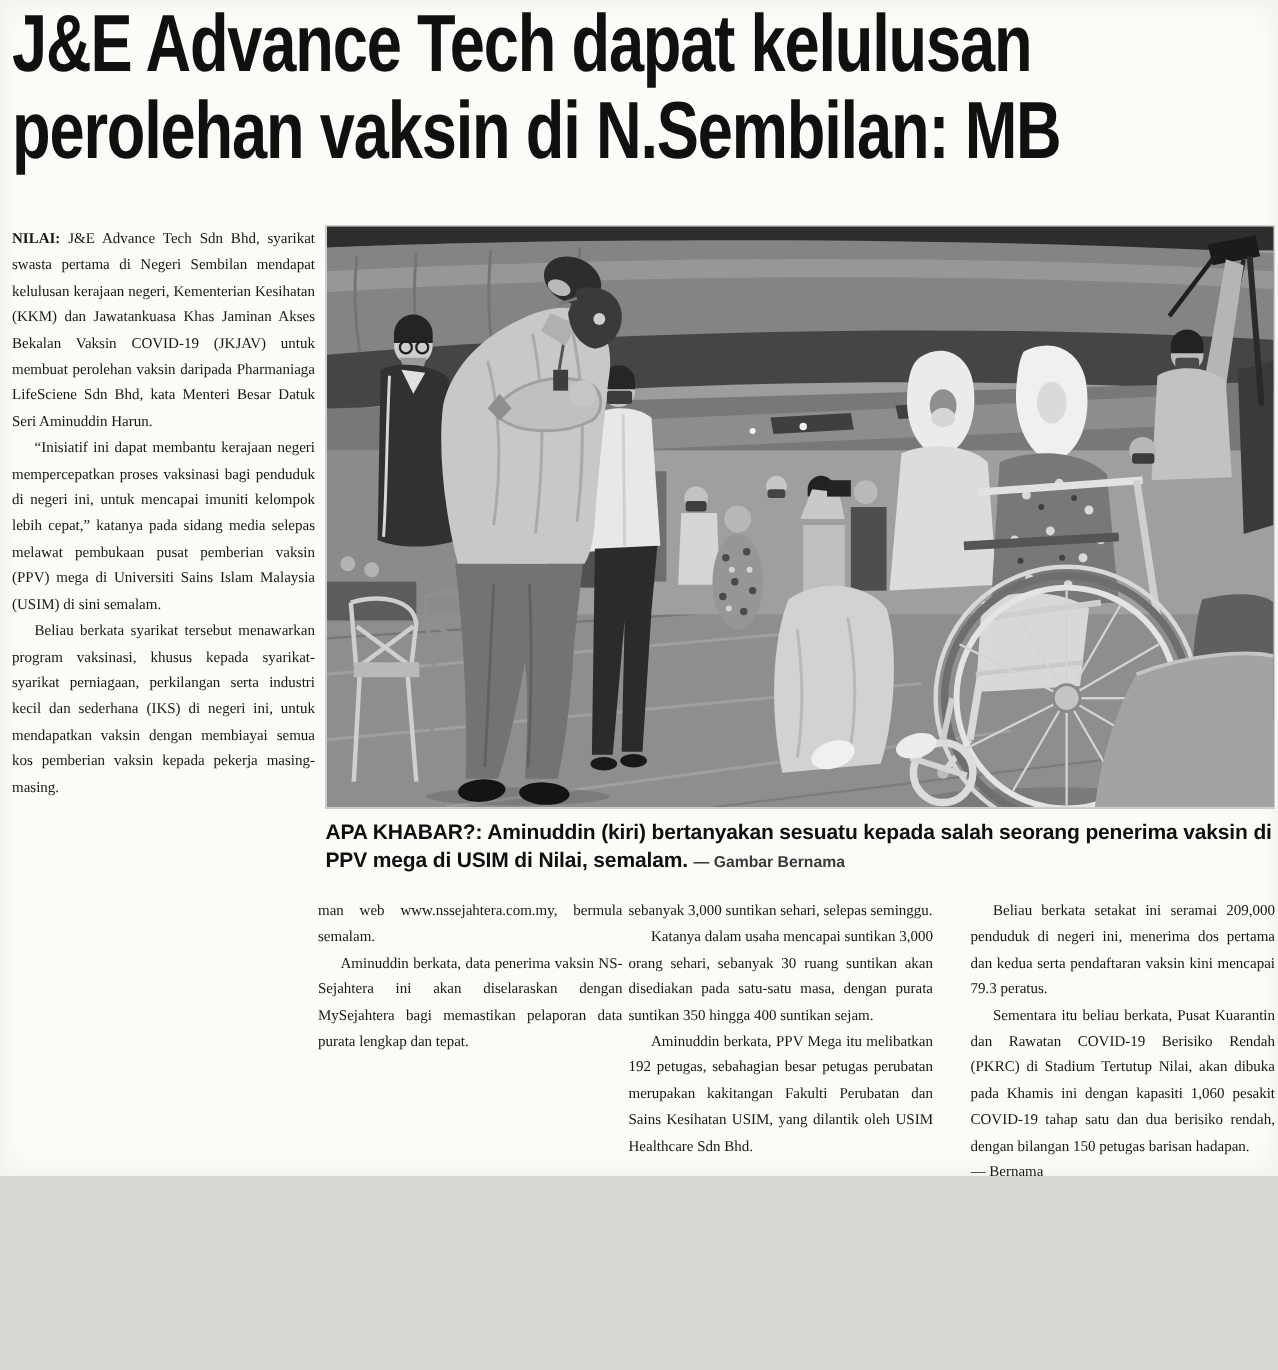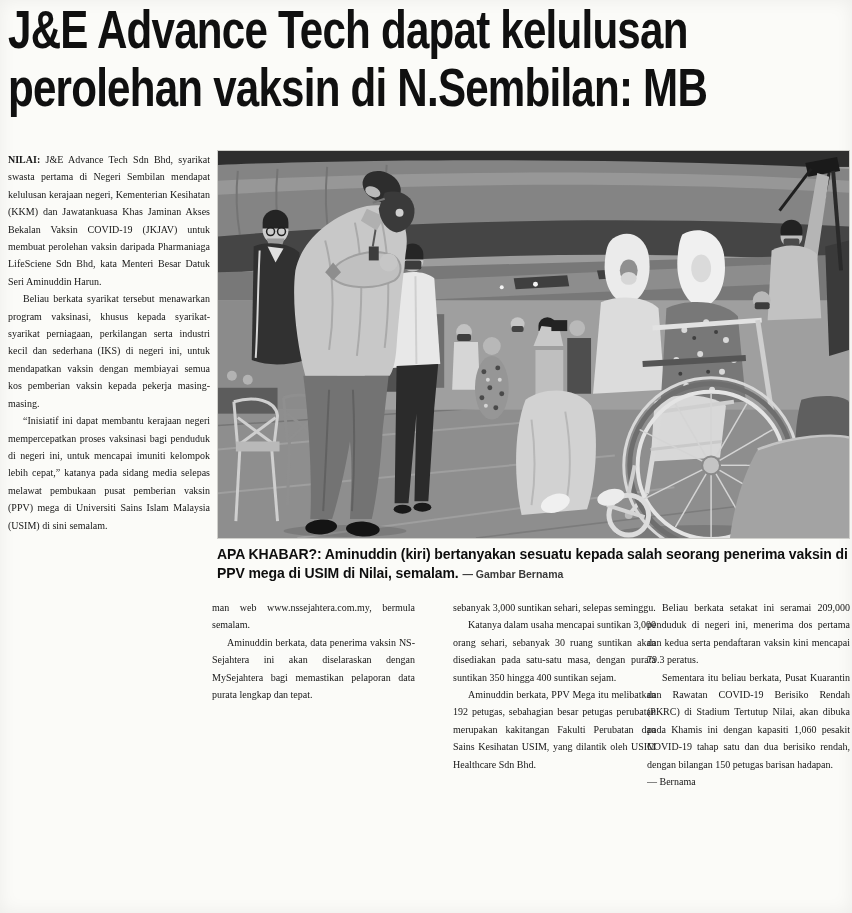--- a/index.html
+++ b/index.html
@@ -1,17 +1,17 @@
 <!DOCTYPE html>
 <html lang="ms"><head>
 <meta charset="utf-8">
 <style>
   html,body{margin:0;padding:0;background:#d8d8d4;}
   .page{
-    position:relative;width:852px;height:913px;margin:0 auto;
+    position:relative;width:852px;height:784px;margin:0 auto;
     background:#fbfbf8;overflow:hidden;color:#161616;
     font-family:"Liberation Serif", serif;
     box-shadow:inset 0 0 18px rgba(0,0,0,.06);
     text-decoration:underline;
   }
   .headline{
     position:absolute;left:8px;top:0px;width:1100px;margin:0;
     font-family:"Liberation Sans", sans-serif;
     font-weight:700;font-size:54px;line-height:58px;letter-spacing:-1px;
     color:#101010;transform:scaleX(0.78);transform-origin:left top;
@@ -20,21 +20,21 @@
   .headline span{display:block;}
   .col{
     position:absolute;text-align:justify;
     font-size:10px;line-height:17.4px;overflow:hidden;
     -webkit-hyphens:auto;hyphens:auto;
   }
   .col p{margin:0;}
   .col p.ind{text-indent:15px;}
   .col1{left:8px;top:151px;width:202px;height:758px;}
   .col2{left:212px;top:599px;width:203px;height:310px;}
-  .col3{left:453px;top:599px;width:203px;height:310px;}
+  .col3{left:419px;top:599px;width:203px;height:310px;}
   .col4{left:647px;top:599px;width:203px;height:310px;}
   .dateline{font-weight:700;}
   .photo{
     position:absolute;left:217px;top:150px;width:633px;height:389px;margin:0;
     background:#8e8e8e;border:1px solid #cfcfcb;box-sizing:border-box;
   }
   .photo svg{display:block;width:100%;height:100%;}
   .caption{
     position:absolute;left:217px;top:545px;width:633px;
     font-family:"Liberation Sans", sans-serif;font-weight:700;
@@ -47,22 +47,22 @@
 
 <div class="page">
 
   <h1 class="headline">
     <span>J&amp;E Advance Tech dapat kelulusan</span>
     <span>perolehan vaksin di N.Sembilan: MB</span>
   </h1>
 
   <div class="col col1">
     <p><b class="dateline">NILAI:</b> <span>J&amp;E Advance Tech Sdn Bhd, syarikat swasta pertama di Negeri Sembilan mendapat kelulusan kerajaan negeri, Kementerian Kesihatan (KKM) dan Jawatankuasa Khas Jaminan Akses Bekalan Vaksin COVID-19 (JKJAV) untuk membuat perolehan vaksin daripada Pharmaniaga LifeSciene Sdn Bhd, kata Menteri Besar Datuk Seri Aminuddin Harun.</span></p>
+    <p class="ind">“Inisiatif ini dapat membantu kerajaan negeri mempercepatkan proses vaksinasi bagi penduduk di negeri ini, untuk mencapai imuniti kelompok lebih cepat,” katanya pada sidang media selepas melawat pembukaan pusat pemberian vaksin (PPV) mega di Universiti Sains Islam Malaysia (USIM) di sini semalam.</p>
     <p class="ind">Beliau berkata syarikat tersebut menawarkan program vaksinasi, khusus kepada syarikat-syarikat perniagaan, perkilangan serta industri kecil dan sederhana (IKS) di negeri ini, untuk mendapatkan vaksin dengan membiayai semua kos pemberian vaksin kepada pekerja masing-masing.</p>
-    <p class="ind">“Inisiatif ini dapat membantu kerajaan negeri mempercepatkan proses vaksinasi bagi penduduk di negeri ini, untuk mencapai imuniti kelompok lebih cepat,” katanya pada sidang media selepas melawat pembukaan pusat pemberian vaksin (PPV) mega di Universiti Sains Islam Malaysia (USIM) di sini semalam.</p>
   </div>
 
   <figure class="photo">
     <svg viewBox="0 0 636 389" preserveAspectRatio="none" aria-hidden="true">
 
       <rect x="0" y="0" width="636" height="389" fill="#9d9d9d"></rect>
 
       <g>
         <path d="M0,256 L636,238 L636,389 L0,389 Z" fill="#8e8e8e"></path>
         <path d="M0,276 L300,256" stroke="#767676" stroke-width="1.5" fill="none"></path>

